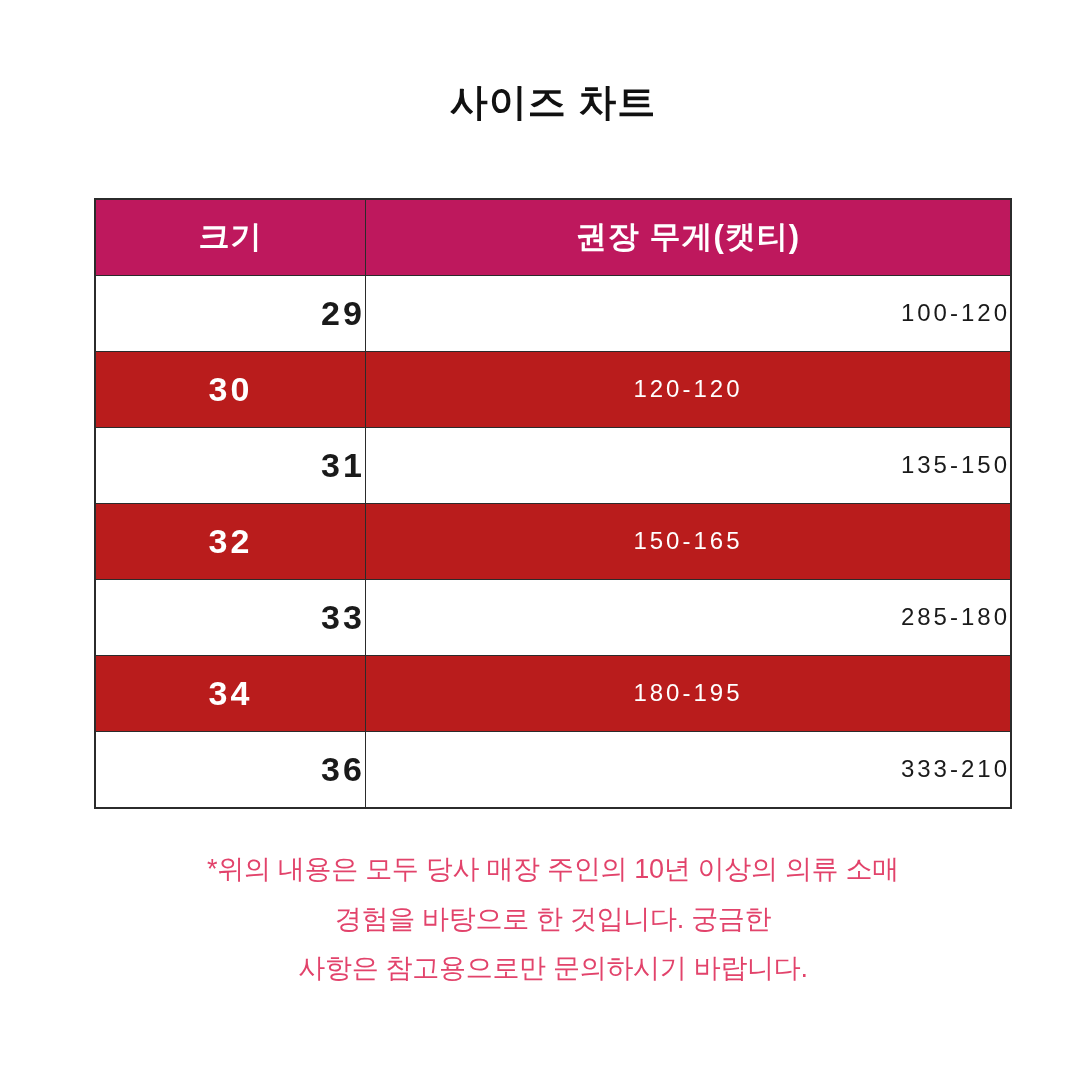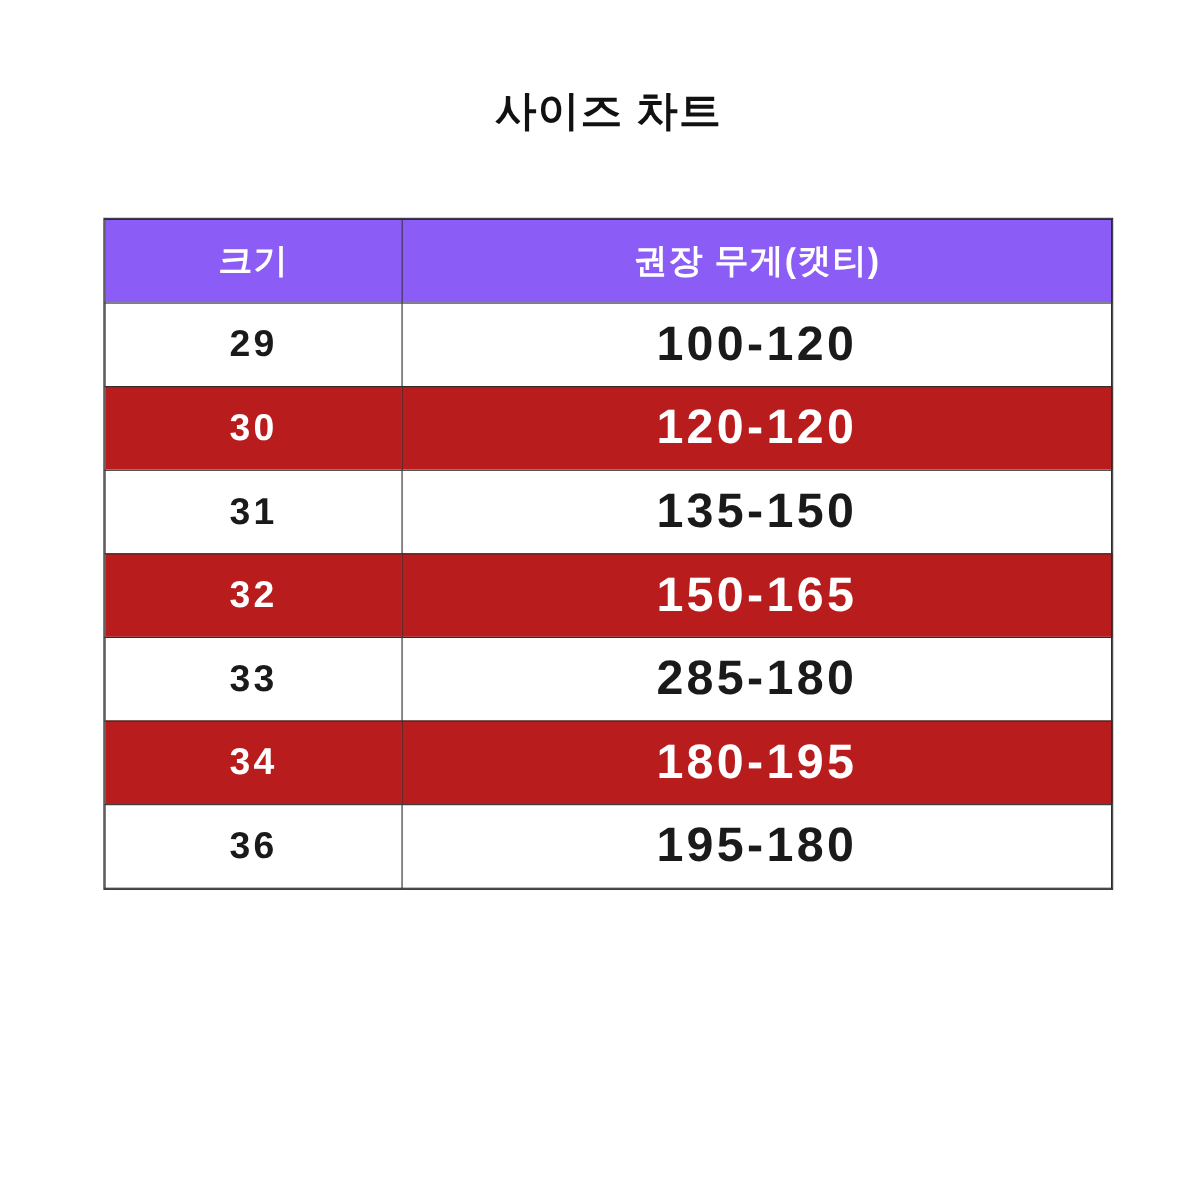--- a/index.html
+++ b/index.html
@@ -44,43 +44,44 @@
   table.size-table col.col-weight { width: 70.5%; }
   table.size-table th,
   table.size-table td {
     border: 1px solid #2b2b2b;
     text-align: center;
     vertical-align: middle;
     padding: 0;
     height: 75px;
   }
   thead th {
-    background: #8b5cf6;
+    background: #be185d;
     color: #ffffff;
     font-size: 31px;
     font-weight: bold;
     letter-spacing: 1px;
     height: 86px;
   }
   tbody tr.row-light td {
     background: #ffffff;
     color: #1a1a1a;
+    text-align: right;
   }
   tbody tr.row-dark td {
     background: #b91c1c;
     color: #ffffff;
   }
   tbody td.cell-size {
     font-size: 34px;
     font-weight: bold;
     letter-spacing: 3px;
   }
   tbody td.cell-weight {
-    font-size: 44px;
-    font-weight: bold;
+    font-size: 24px;
+    font-weight: normal;
     letter-spacing: 3px;
   }
   .note {
     margin: 36px 0 0 0;
     text-align: center;
     color: #e2436b;
     font-size: 27px;
     line-height: 1.85;
     padding: 0 70px;
     letter-spacing: -0.3px;
@@ -128,20 +129,25 @@
         <tr class="row-light">
           <td class="cell-size">33</td>
           <td class="cell-weight">285-180</td>
         </tr>
         <tr class="row-dark">
           <td class="cell-size">34</td>
           <td class="cell-weight">180-195</td>
         </tr>
         <tr class="row-light">
           <td class="cell-size">36</td>
-          <td class="cell-weight">195-180</td>
+          <td class="cell-weight">333-210</td>
         </tr>
       </tbody>
     </table>
   </div>
 
+  <div class="note">
+    <span class="note-line">*위의 내용은 모두 당사 매장 주인의 10년 이상의 의류 소매</span>
+    <span class="note-line">경험을 바탕으로 한 것입니다. 궁금한</span>
+    <span class="note-line">사항은 참고용으로만 문의하시기 바랍니다.</span>
+  </div>
 
 </div>
 
 </body></html>

